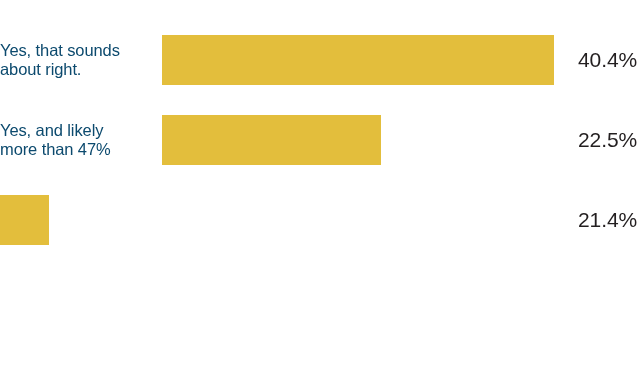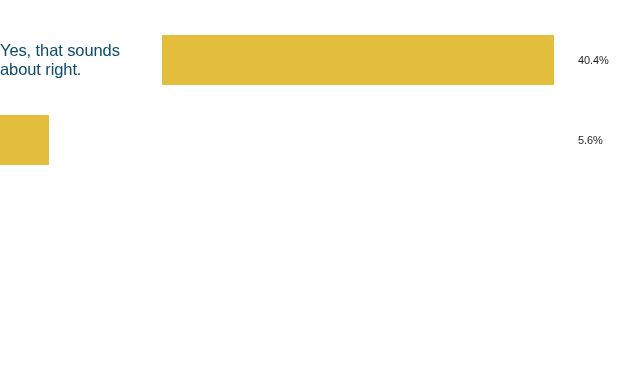--- a/index.html
+++ b/index.html
@@ -57,44 +57,52 @@
     height: 50px;
     background: #e3be3c;
   }
   .value-label {
     position: absolute;
     left: 578px;
     top: 0;
     height: 80px;
     display: flex;
     align-items: center;
-    font-size: 11px;
+    font-size: 21px;
     color: #231f20;
     letter-spacing: -0.1px;
     white-space: nowrap;
   }
 </style>
 </head>
 <body>
 
 <div id="chart-root" style="background: rgb(255, 255, 255);">
   <div class="chart-rows">
 
     <div class="bar-row">
       <div class="cat-label">Yes, that sounds
 about right.</div>
       <div class="bar-track">
         <div class="bar" style="width: 392px; background: rgb(227, 190, 60);"></div>
       </div>
       <div class="value-label">40.4%</div>
     </div>
 
+    <div class="bar-row">
+      <div class="cat-label">Yes, and likely
+more than 47%</div>
+      <div class="bar-track">
+        <div class="bar" style="width: 219px; background: rgb(227, 190, 60);"></div>
+      </div>
+      <div class="value-label">22.5%</div>
+    </div>
 
 
     <div class="bar-row">
       <div class="bar-track">
         <div class="bar" style="width: 49px; background: rgb(227, 190, 60);"></div>
       </div>
-      <div class="value-label">5.6%</div>
+      <div class="value-label">21.4%</div>
     </div>
 
   </div>
 </div>
 
 </body></html>

